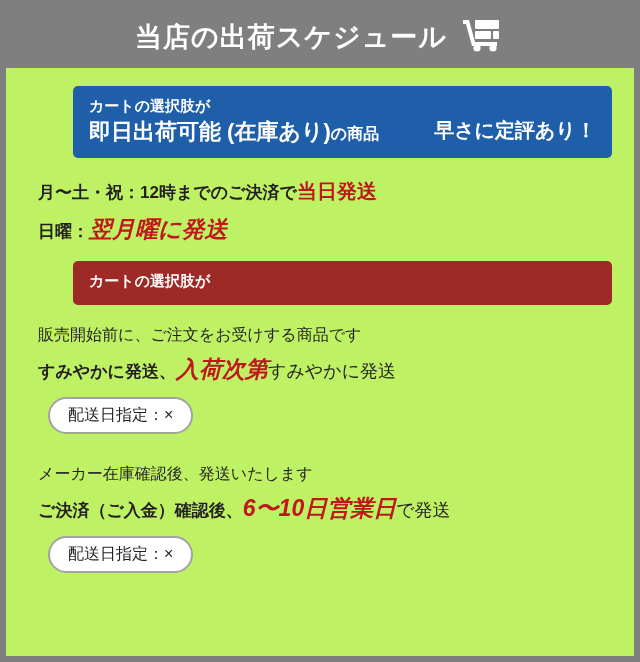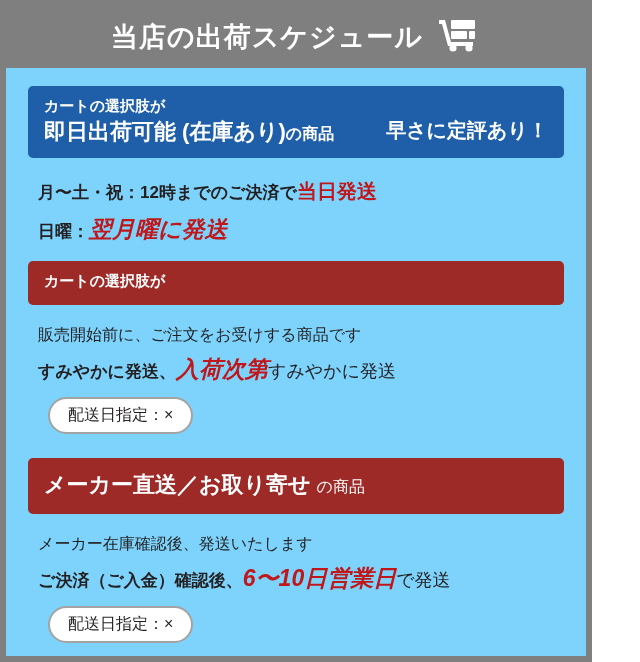--- a/index.html
+++ b/index.html
@@ -9,25 +9,25 @@
   body {
     width: 640px;
     height: 662px;
     background: #ffffff;
     font-family: "Liberation Sans", sans-serif;
     color: #231f20;
     overflow: hidden;
   }
   .page {
     position: relative;
-    width: 592px;
+    width: 640px;
     height: 662px;
     box-sizing: border-box;
     border: 6px solid #7f7f7f;
-    background: #7dd3fc;
+    background: #bef264;
   }
   .header {
     height: 62px;
     background: #7f7f7f;
     display: flex;
     align-items: center;
     justify-content: center;
     gap: 14px;
   }
   .header-title {
@@ -42,20 +42,21 @@
   }
   .content {
     padding: 18px 22px 10px 22px;
   }
   .band {
     border-radius: 5px;
     padding: 10px 16px 12px 16px;
     position: relative;
     color: #ffffff;
     margin-bottom: 14px;
+    margin-left: 45px;
   }
   .band.blue { background: #1f5fa9; }
   .band.red  { background: #9e2a28; }
   .band-small {
     font-size: 15px;
     font-weight: bold;
     line-height: 1.3;
     margin-bottom: 2px;
   }
   .band-main {
@@ -176,24 +177,20 @@
         <span>販売開始前に、ご注文をお受けする商品です</span>
       </div>
       <div class="line">
         <span>すみやかに発送、</span><span class="em-red-lg">入荷次第</span><span class="small">すみやかに発送</span>
       </div>
       <div class="tag">配送日指定：×</div>
     </div>
 
     <div class="spacer-md"></div>
 
-    <div class="band red single">
-      <span class="band-main">メーカー直送／お取り寄せ</span>
-        <span class="suffix" style="margin-left:6px;">の商品</span>
-    </div>
 
     <div class="lines">
       <div class="line plain">
         <span>メーカー在庫確認後、発送いたします</span>
       </div>
       <div class="line">
         <span>ご決済（ご入金）確認後、</span><span class="em-red-lg">6〜10日営業日</span><span class="small">で発送</span>
       </div>
       <div class="tag">配送日指定：×</div>
     </div>

